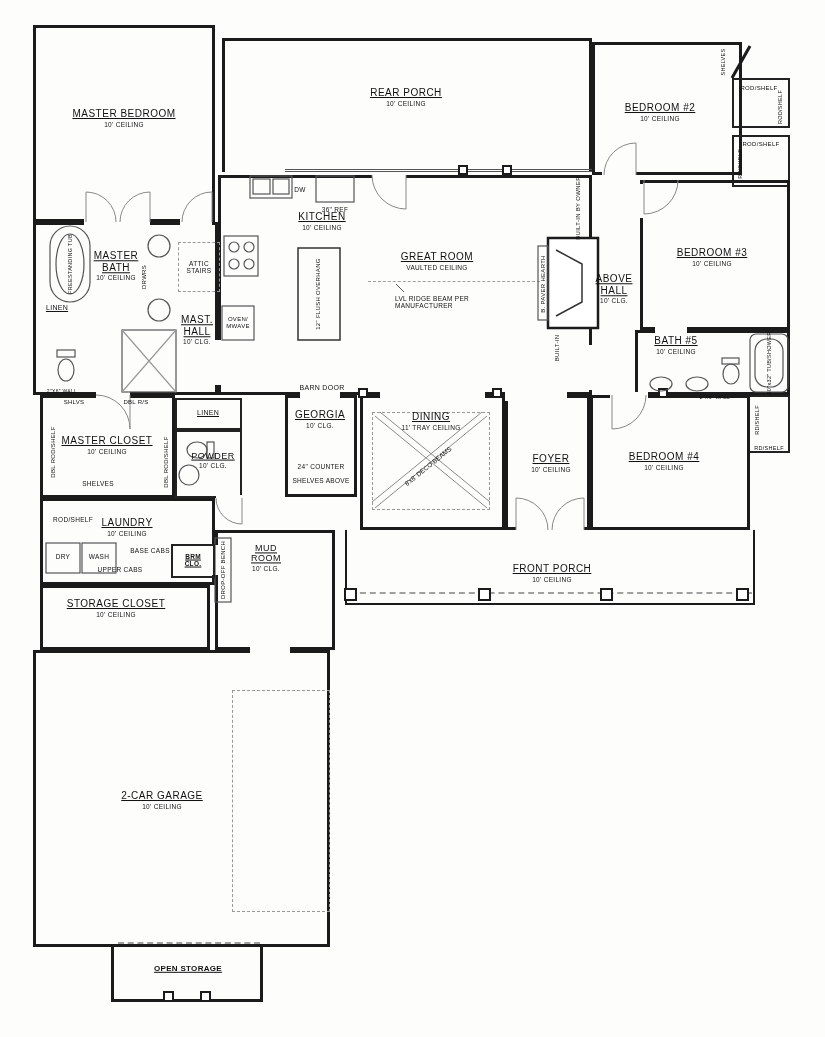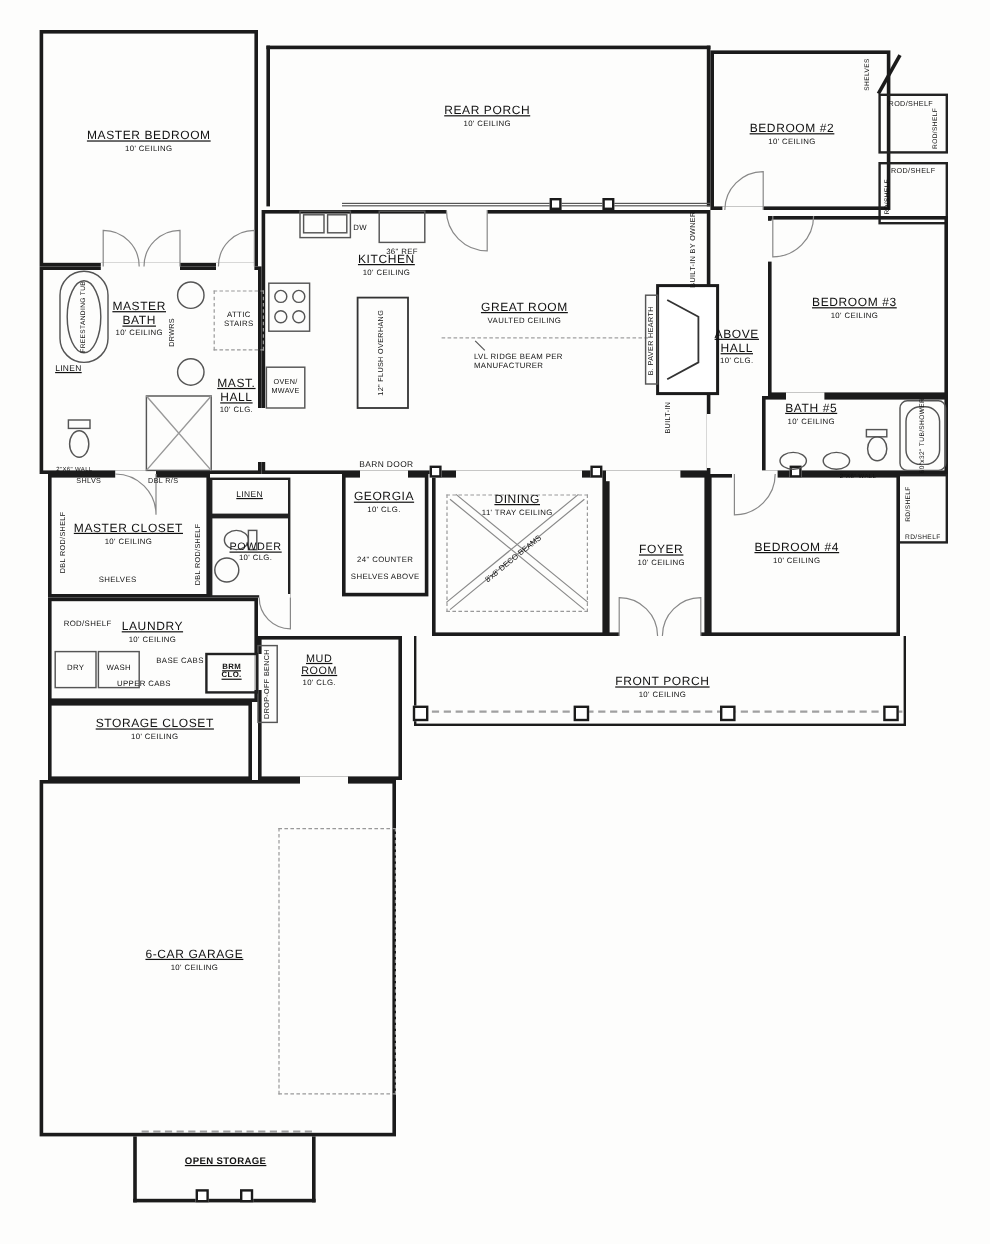--- a/index.html
+++ b/index.html
@@ -235,30 +235,30 @@
     <span class="cl">10' CLG.</span>
   </div>
   <div class="lb" style="left:127px;top:527px">
     <span class="nm">LAUNDRY</span>
     <span class="cl">10' CEILING</span>
   </div>
   <div class="lb lbw" style="left:266px;top:558px;width:42px">
     <span class="nm" style="font-size:9px">MUD ROOM</span>
     <span class="cl">10' CLG.</span>
   </div>
-  <div class="lb" style="left:129px;top:608px">
+  <div class="lb" style="left:116px;top:608px">
     <span class="nm">STORAGE CLOSET</span>
     <span class="cl">10' CEILING</span>
   </div>
   <div class="lb" style="left:552px;top:573px">
     <span class="nm">FRONT PORCH</span>
     <span class="cl">10' CEILING</span>
   </div>
   <div class="lb" style="left:162px;top:800px">
-    <span class="nm">6-CAR GARAGE</span>
+    <span class="nm">2-CAR GARAGE</span>
     <span class="cl">10' CEILING</span>
   </div>
   <div class="lb" style="left:188px;top:966px">
     <span class="b u" style="font-size:8px">OPEN STORAGE</span>
   </div>
 
   <div class="lb s7" style="left:322px;top:388px"><span>BARN DOOR</span></div>
   <div class="lb lbw s65" style="left:440px;top:302px;width:90px;text-align:left"><span>LVL RIDGE BEAM PER MANUFACTURER</span></div>
   <div class="lbv s6" style="left:543px;top:284px"><span>B. PAVER HEARTH</span></div>
   <div class="lbv s6" style="left:557px;top:348px"><span>BUILT-IN</span></div>

